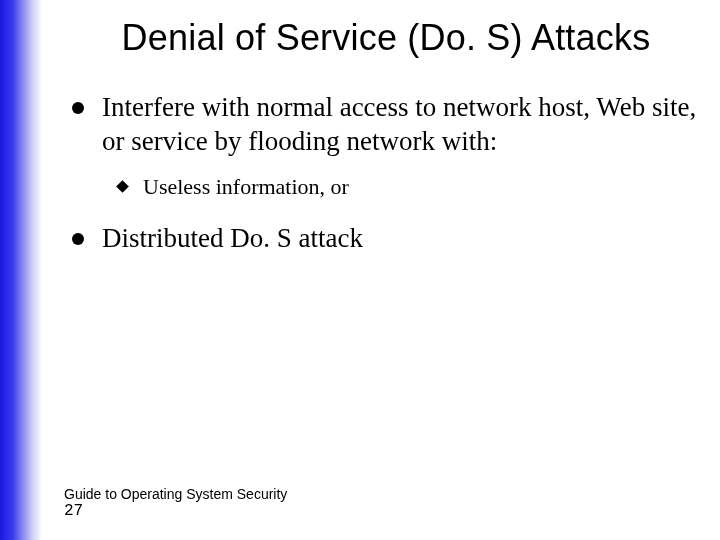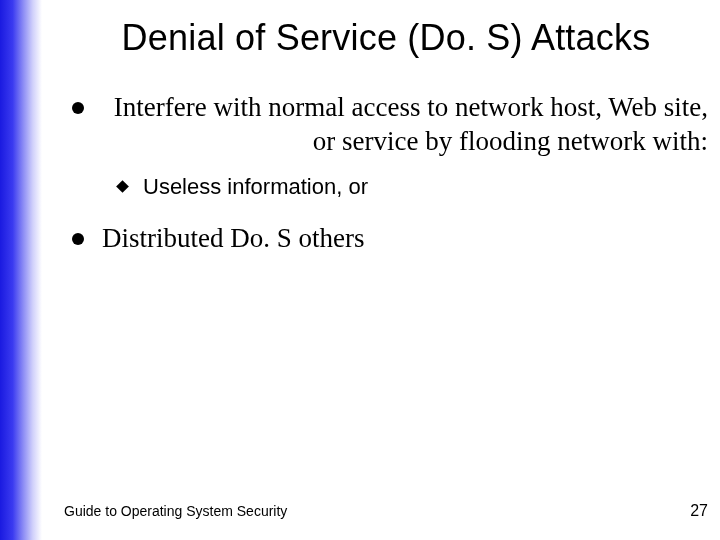--- a/index.html
+++ b/index.html
@@ -42,60 +42,61 @@
     background: #000;
     flex-shrink: 0;
     margin-top: 11px;
     margin-right: 18px;
   }
   .bullet-l1 .text {
     font-family: "Times New Roman", Times, serif;
     font-size: 27px;
     line-height: 1.25;
     color: #000;
-    text-align: right;
   }
   .sublist {
     margin-left: 54px;
     margin-top: 6px;
     margin-bottom: 22px;
   }
   .bullet-l2 {
     display: flex;
     align-items: flex-start;
     margin-bottom: 4px;
   }
   .bullet-l2 .diamond {
     width: 9px; height: 9px;
     background: #000;
     transform: rotate(45deg);
     flex-shrink: 0;
     margin-top: 9px;
     margin-right: 16px;
   }
   .bullet-l2 .text {
-    font-family: Liberation Sans, sans-serif;
+    font-family: Liberation Serif, serif;
     font-size: 22px;
     line-height: 1.25;
     color: #000;
   }
   .footer {
     position: absolute;
     bottom: 20px;
     left: 48px;
     right: 28px;
     display: flex;
     justify-content: space-between;
     align-items: baseline;
     font-family: Arial, Helvetica, sans-serif;
     font-size: 14px;
     color: #000;
+    flex-direction: column;
   }
   .footer .page {
     font-size: 16px;
+    font-family: Liberation Mono, monospace;
   }
 </style>
 </head>
 <body>
 
 <div class="gradient-bar"></div>
 
 <div class="slide">
 
   <h1 class="title">Denial of Service (Do. S) Attacks</h1>
@@ -106,21 +107,21 @@
   </div>
   <div class="sublist">
     <div class="bullet-l2">
       <span class="diamond"></span>
       <span class="text">Useless information, or</span>
     </div>
   </div>
 
   <div class="bullet-l1">
     <span class="dot"></span>
-    <span class="text">Distributed Do. S others</span>
+    <span class="text">Distributed Do. S attack</span>
   </div>
 
   <div class="footer">
     <span>Guide to Operating System Security</span>
     <span class="page">27</span>
   </div>
 
 </div>
 
 </body></html>

